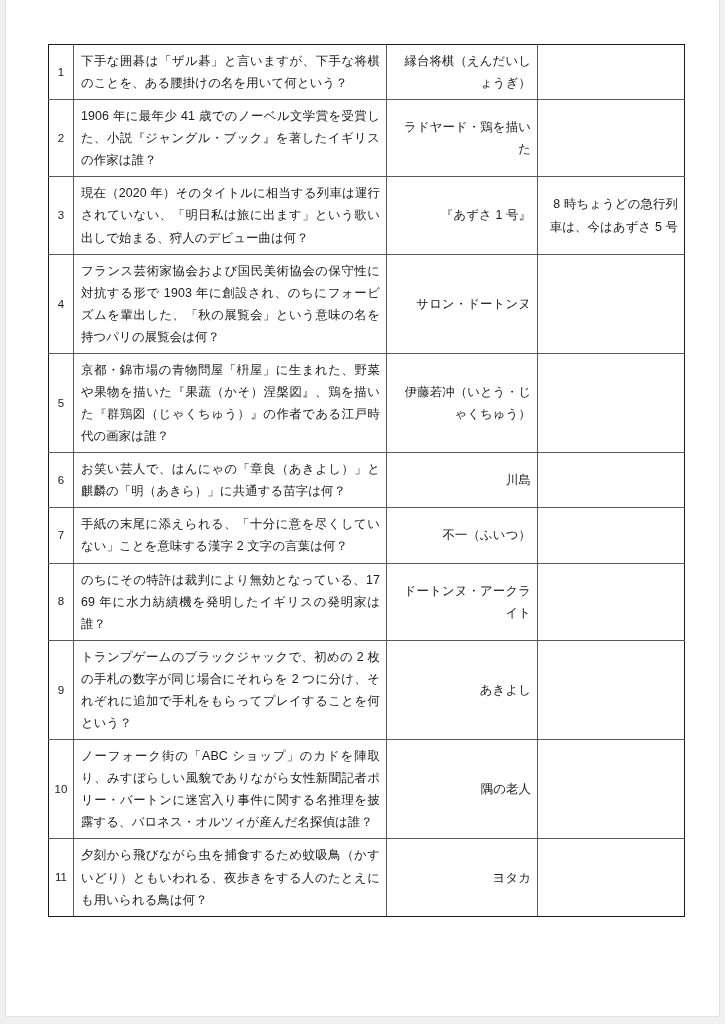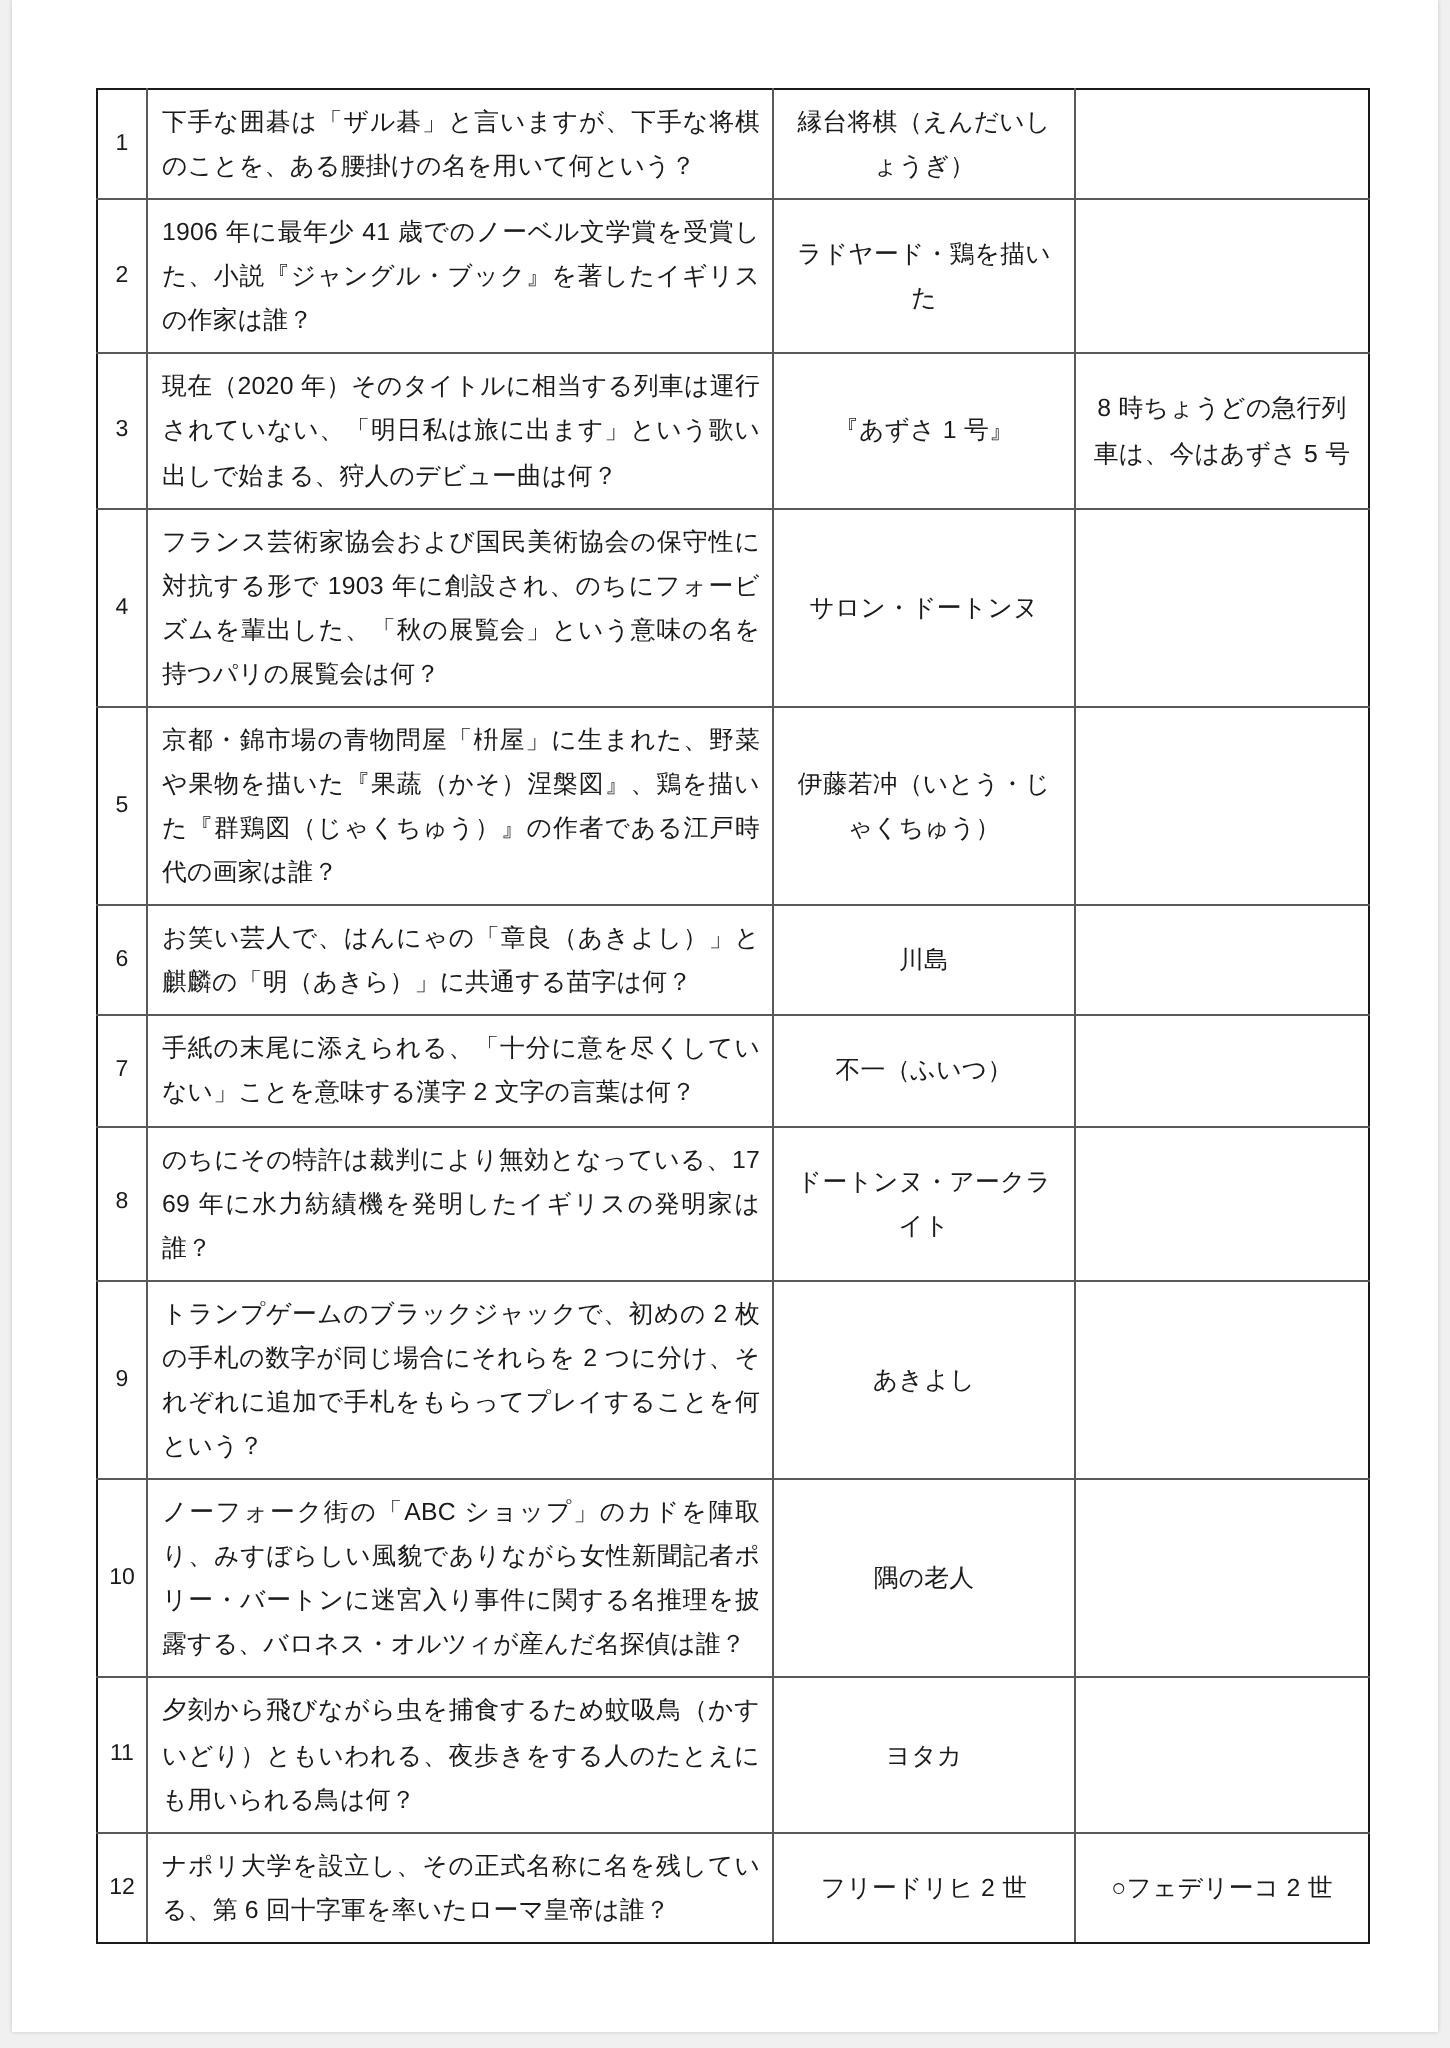--- a/index.html
+++ b/index.html
@@ -81,25 +81,25 @@
     text-justify: inter-character;
   }
   .cell-inner.no {
     padding: 0;
     text-align: center;
     font-size: 11.5px;
     letter-spacing: 0;
     word-break: normal;
   }
   .cell-inner.ans {
-    text-align: center;
+    text-align: right;
     padding-left: 6px;
   }
   .cell-inner.note {
-    text-align: center;
+    text-align: right;
     padding-left: 6px;
   }
 </style>
 </head>
 <body>
 
 <div id="page">
   <table id="quiz-table">
     <tbody>
 
@@ -261,30 +261,16 @@
           <div class="cell-inner">夕刻から飛びながら虫を捕食するため蚊吸鳥（かすいどり）ともいわれる、夜歩きをする人のたとえにも用いられる鳥は何？</div>
         </td>
         <td class="col-a">
           <div class="cell-inner ans">ヨタカ</div>
         </td>
         <td class="col-note">
           <div class="cell-inner note"></div>
         </td>
       </tr>
 
-      <tr>
-        <td class="col-no">
-          <div class="cell-inner no">12</div>
-        </td>
-        <td class="col-q">
-          <div class="cell-inner">ナポリ大学を設立し、その正式名称に名を残している、第 6 回十字軍を率いたローマ皇帝は誰？</div>
-        </td>
-        <td class="col-a">
-          <div class="cell-inner ans">フリードリヒ 2 世</div>
-        </td>
-        <td class="col-note">
-          <div class="cell-inner note">○フェデリーコ 2 世</div>
-        </td>
-      </tr>
 
     </tbody>
   </table>
 </div>
 
 </body></html>

